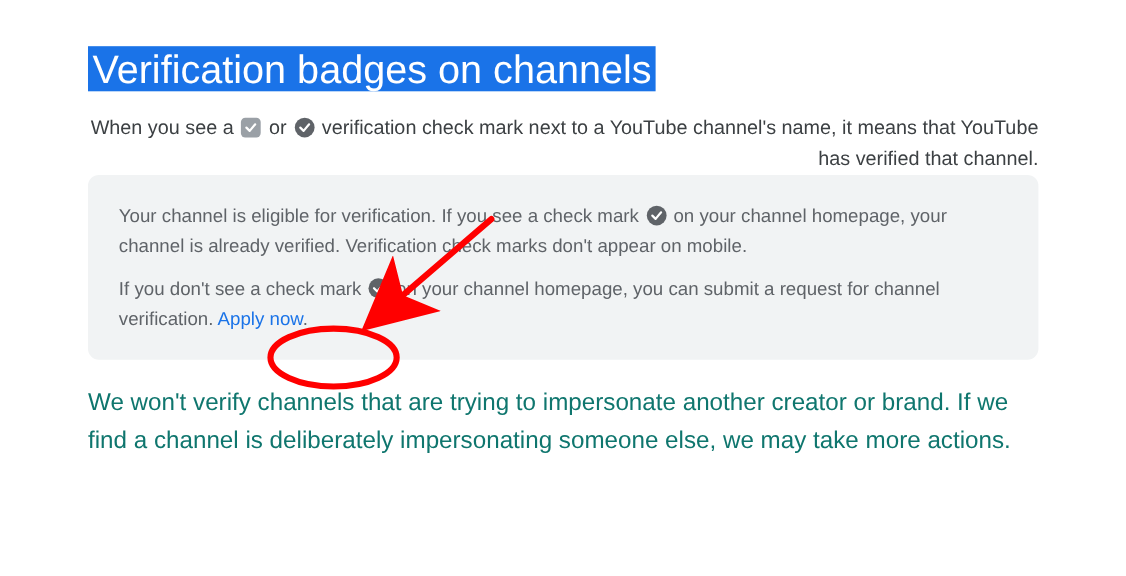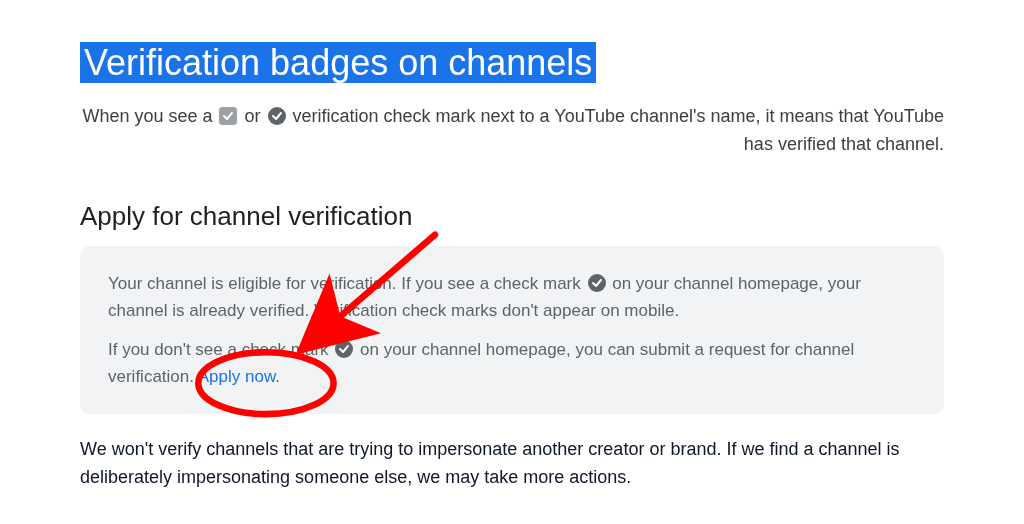--- a/index.html
+++ b/index.html
@@ -56,23 +56,23 @@
   .panel p { margin: 0 0 12px 0; }
   .panel p:last-child { margin-bottom: 0; }
   .link {
     color: #1a73e8;
     text-decoration: none;
     cursor: pointer;
     text-align: center;
   }
   .footer-note {
     margin-top: 22px;
-    font-size: 18px;
+    font-size: 22px;
     line-height: 1.55;
-    color: #0f172a;
+    color: #0f766e;
   }
   
   .check {
     display: inline-flex;
     align-items: center;
     justify-content: center;
     vertical-align: middle;
     width: 18px;
     height: 18px;
     margin: 0 2px;
@@ -107,21 +107,20 @@
         <svg width="12" height="12" viewBox="0 0 12 12">
           <polyline points="2,6 5,9 10,3" fill="none" stroke="#ffffff" stroke-width="2" stroke-linecap="round" stroke-linejoin="round"></polyline>
         </svg>
       </span><span class="seg"> or </span><span class="check circle">
         <svg width="12" height="12" viewBox="0 0 12 12">
           <polyline points="2,6 5,9 10,3" fill="none" stroke="#ffffff" stroke-width="2" stroke-linecap="round" stroke-linejoin="round"></polyline>
         </svg>
       </span><span class="seg"> verification check mark next to a YouTube channel's name, it means that YouTube has verified that channel.</span>
   </div>
 
-  <h2 class="subtitle">Apply for channel verification</h2>
 
   <div class="panel">
     <p>
       <span>Your channel is eligible for verification. If you see a check mark </span><span class="check circle">
           <svg width="12" height="12" viewBox="0 0 12 12">
             <polyline points="2,6 5,9 10,3" fill="none" stroke="#ffffff" stroke-width="2" stroke-linecap="round" stroke-linejoin="round"></polyline>
           </svg>
         </span><span> on your channel homepage, your channel is already verified. Verification check marks don't appear on mobile.</span>
     </p>
     <p>

